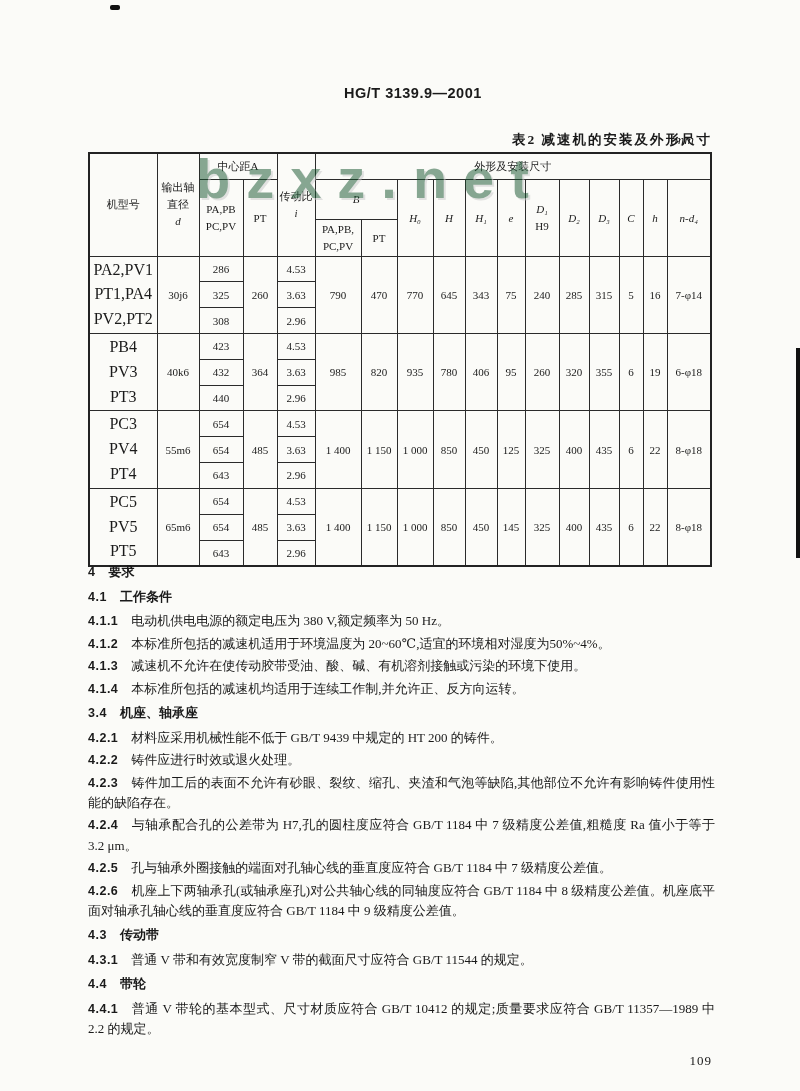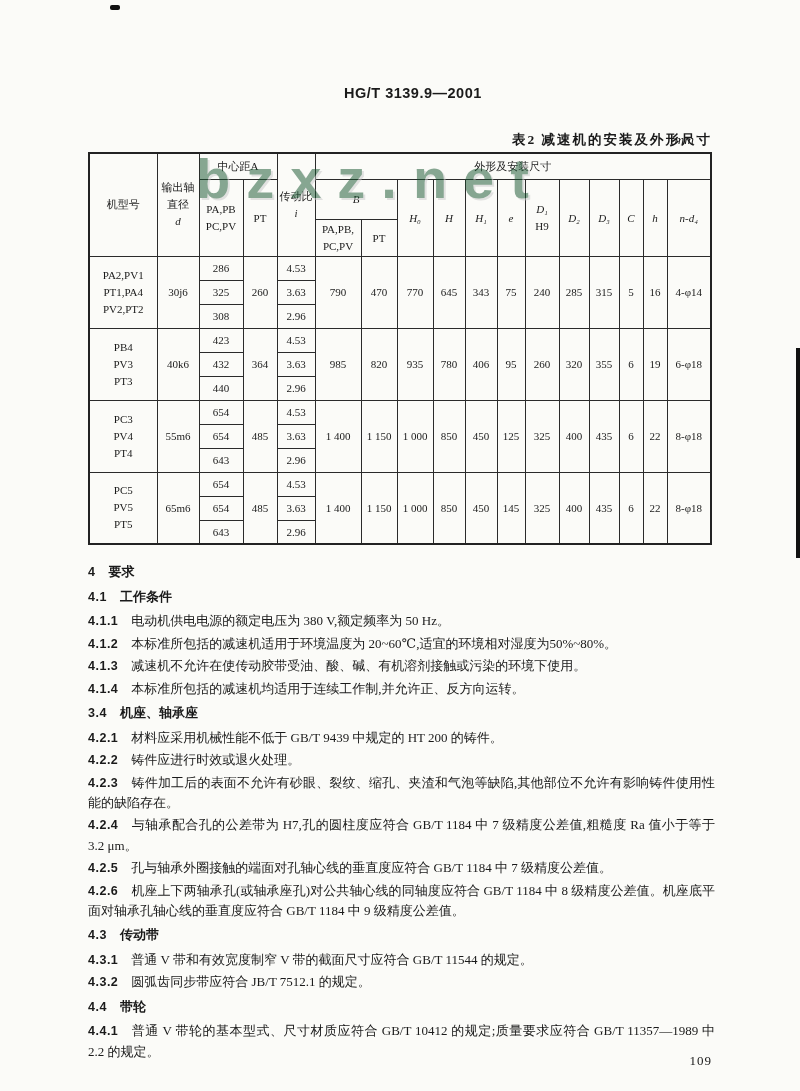--- a/index.html
+++ b/index.html
@@ -42,21 +42,21 @@
     text-align:center; vertical-align:middle;
     padding:1px 1px; font-weight:normal;
     overflow:hidden;
   }
   table.dims thead tr:nth-child(1) th { height:26px; }
   table.dims thead tr:nth-child(2) th { height:40px; }
   table.dims thead tr:nth-child(3) th { height:30px; }
   table.dims tbody td { height:24px; }
   .blk { display:block; line-height:1.55; }
   .ital { font-style:italic; }
-  .model-cell { font-size:11px; }
+  .model-cell { font-size:16px; }
 
   .watermark {
     position:absolute; left:196px; top:146px;
     font-family:Liberation Sans, sans-serif;
     font-weight:bold; font-size:56px; letter-spacing:16px;
     color:#14532d; opacity:.5; z-index:5; pointer-events:none;
     text-shadow:2px 2px 0 #c9c9c9;
   }
 
   .body-text {
@@ -176,21 +176,21 @@
           <td rowspan="3">470</td>
           <td rowspan="3">770</td>
           <td rowspan="3">645</td>
           <td rowspan="3">343</td>
           <td rowspan="3">75</td>
           <td rowspan="3">240</td>
           <td rowspan="3">285</td>
           <td rowspan="3">315</td>
           <td rowspan="3">5</td>
           <td rowspan="3">16</td>
-          <td rowspan="3">4-φ14</td>
+          <td rowspan="3">7-φ14</td>
         </tr>
         <tr>
           <td>325</td>
           <td>3.63</td>
         </tr>
         <tr>
           <td>308</td>
           <td>2.96</td>
         </tr>
 
@@ -290,31 +290,30 @@
           <td>2.96</td>
         </tr>
       </tbody>
     </table>
   </div>
 
   <div class="body-text">
     <p class="clause head"><span class="num">4</span><span>要求</span></p>
     <p class="clause head"><span class="num">4.1</span><span>工作条件</span></p>
     <p class="clause"><span class="num">4.1.1</span><span>电动机供电电源的额定电压为 380 V,额定频率为 50 Hz。</span></p>
-    <p class="clause"><span class="num">4.1.2</span><span>本标准所包括的减速机适用于环境温度为 20~60℃,适宜的环境相对湿度为50%~80%。</span></p>
+    <p class="clause"><span class="num">4.1.2</span><span>本标准所包括的减速机适用于环境温度为 20~60℃,适宜的环境相对湿度为50%~4%。</span></p>
     <p class="clause"><span class="num">4.1.3</span><span>减速机不允许在使传动胶带受油、酸、碱、有机溶剂接触或污染的环境下使用。</span></p>
     <p class="clause"><span class="num">4.1.4</span><span>本标准所包括的减速机均适用于连续工作制,并允许正、反方向运转。</span></p>
     <p class="clause head"><span class="num">3.4</span><span>机座、轴承座</span></p>
     <p class="clause"><span class="num">4.2.1</span><span>材料应采用机械性能不低于 GB/T 9439 中规定的 HT 200 的铸件。</span></p>
     <p class="clause"><span class="num">4.2.2</span><span>铸件应进行时效或退火处理。</span></p>
     <p class="clause"><span class="num">4.2.3</span><span>铸件加工后的表面不允许有砂眼、裂纹、缩孔、夹渣和气泡等缺陷,其他部位不允许有影响铸件使用性能的缺陷存在。</span></p>
     <p class="clause"><span class="num">4.2.4</span><span>与轴承配合孔的公差带为 H7,孔的圆柱度应符合 GB/T 1184 中 7 级精度公差值,粗糙度 Ra 值小于等于 3.2 μm。</span></p>
     <p class="clause"><span class="num">4.2.5</span><span>孔与轴承外圈接触的端面对孔轴心线的垂直度应符合 GB/T 1184 中 7 级精度公差值。</span></p>
     <p class="clause"><span class="num">4.2.6</span><span>机座上下两轴承孔(或轴承座孔)对公共轴心线的同轴度应符合 GB/T 1184 中 8 级精度公差值。机座底平面对轴承孔轴心线的垂直度应符合 GB/T 1184 中 9 级精度公差值。</span></p>
     <p class="clause head"><span class="num">4.3</span><span>传动带</span></p>
     <p class="clause"><span class="num">4.3.1</span><span>普通 V 带和有效宽度制窄 V 带的截面尺寸应符合 GB/T 11544 的规定。</span></p>
-    <p class="clause"><span class="num">4.3.2</span><span>圆弧齿同步带应符合 JB/T 7512.1 的规定。</span></p>
     <p class="clause head"><span class="num">4.4</span><span>带轮</span></p>
     <p class="clause"><span class="num">4.4.1</span><span>普通 V 带轮的基本型式、尺寸材质应符合 GB/T 10412 的规定;质量要求应符合 GB/T 11357—1989 中 2.2 的规定。</span></p>
   </div>
 
   <div class="page-number">109</div>
 </div>
 
 </body></html>

